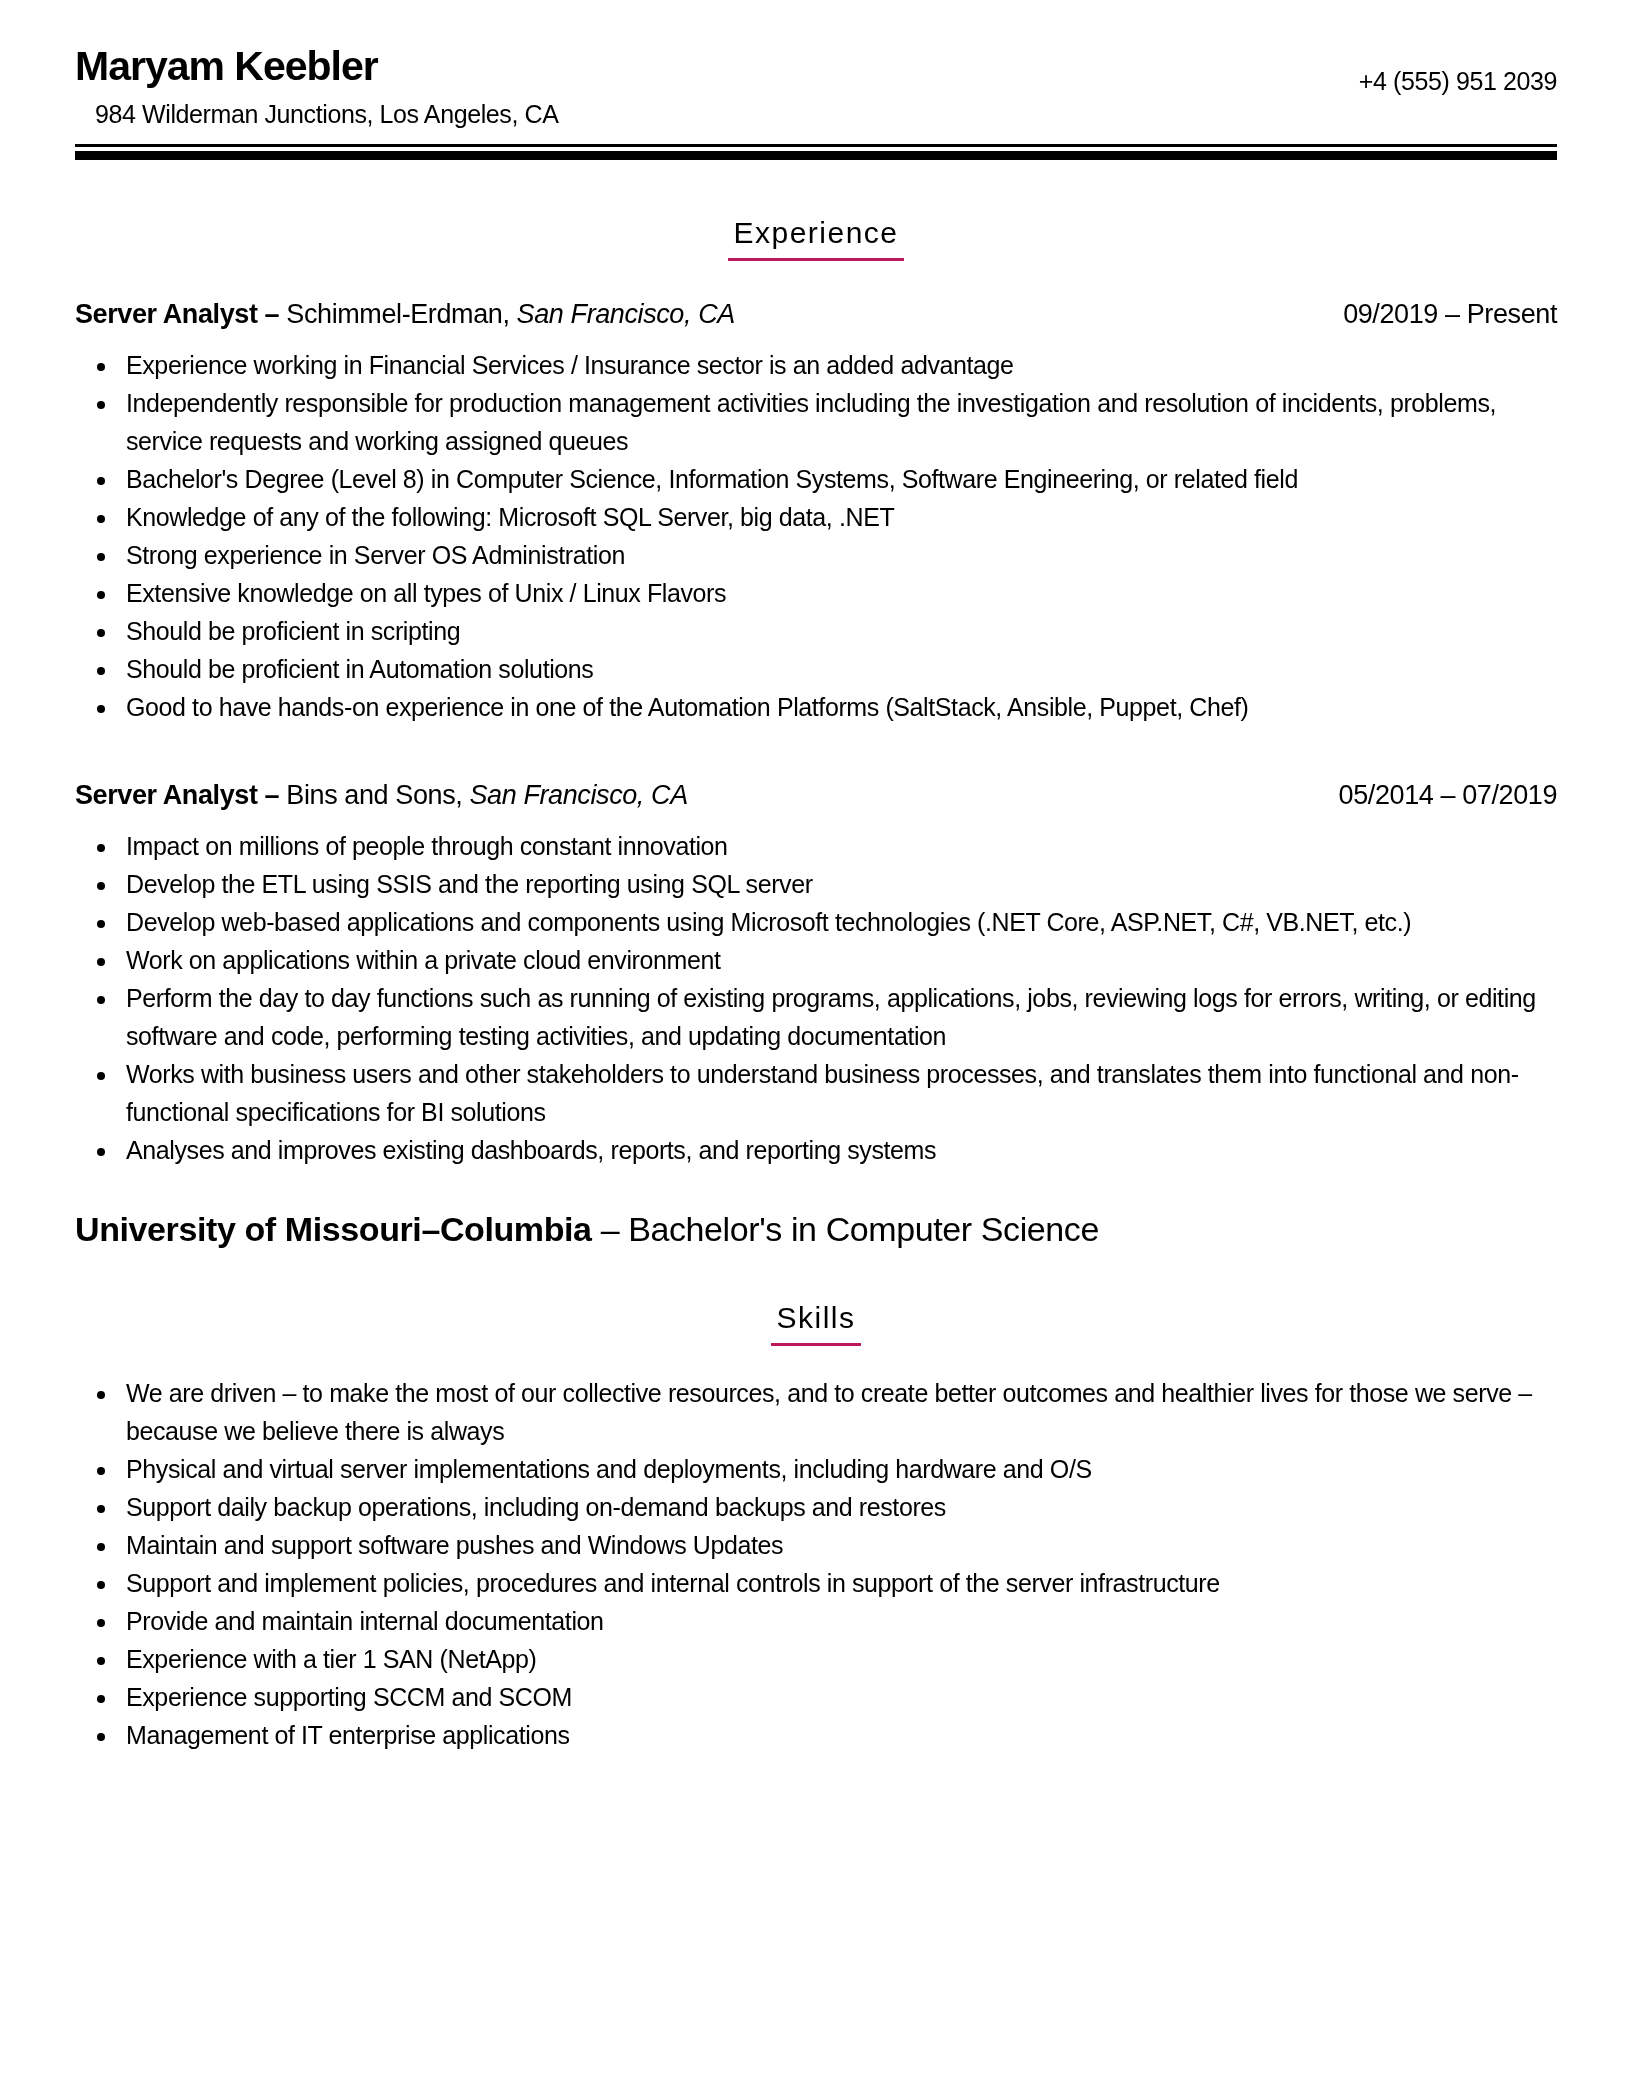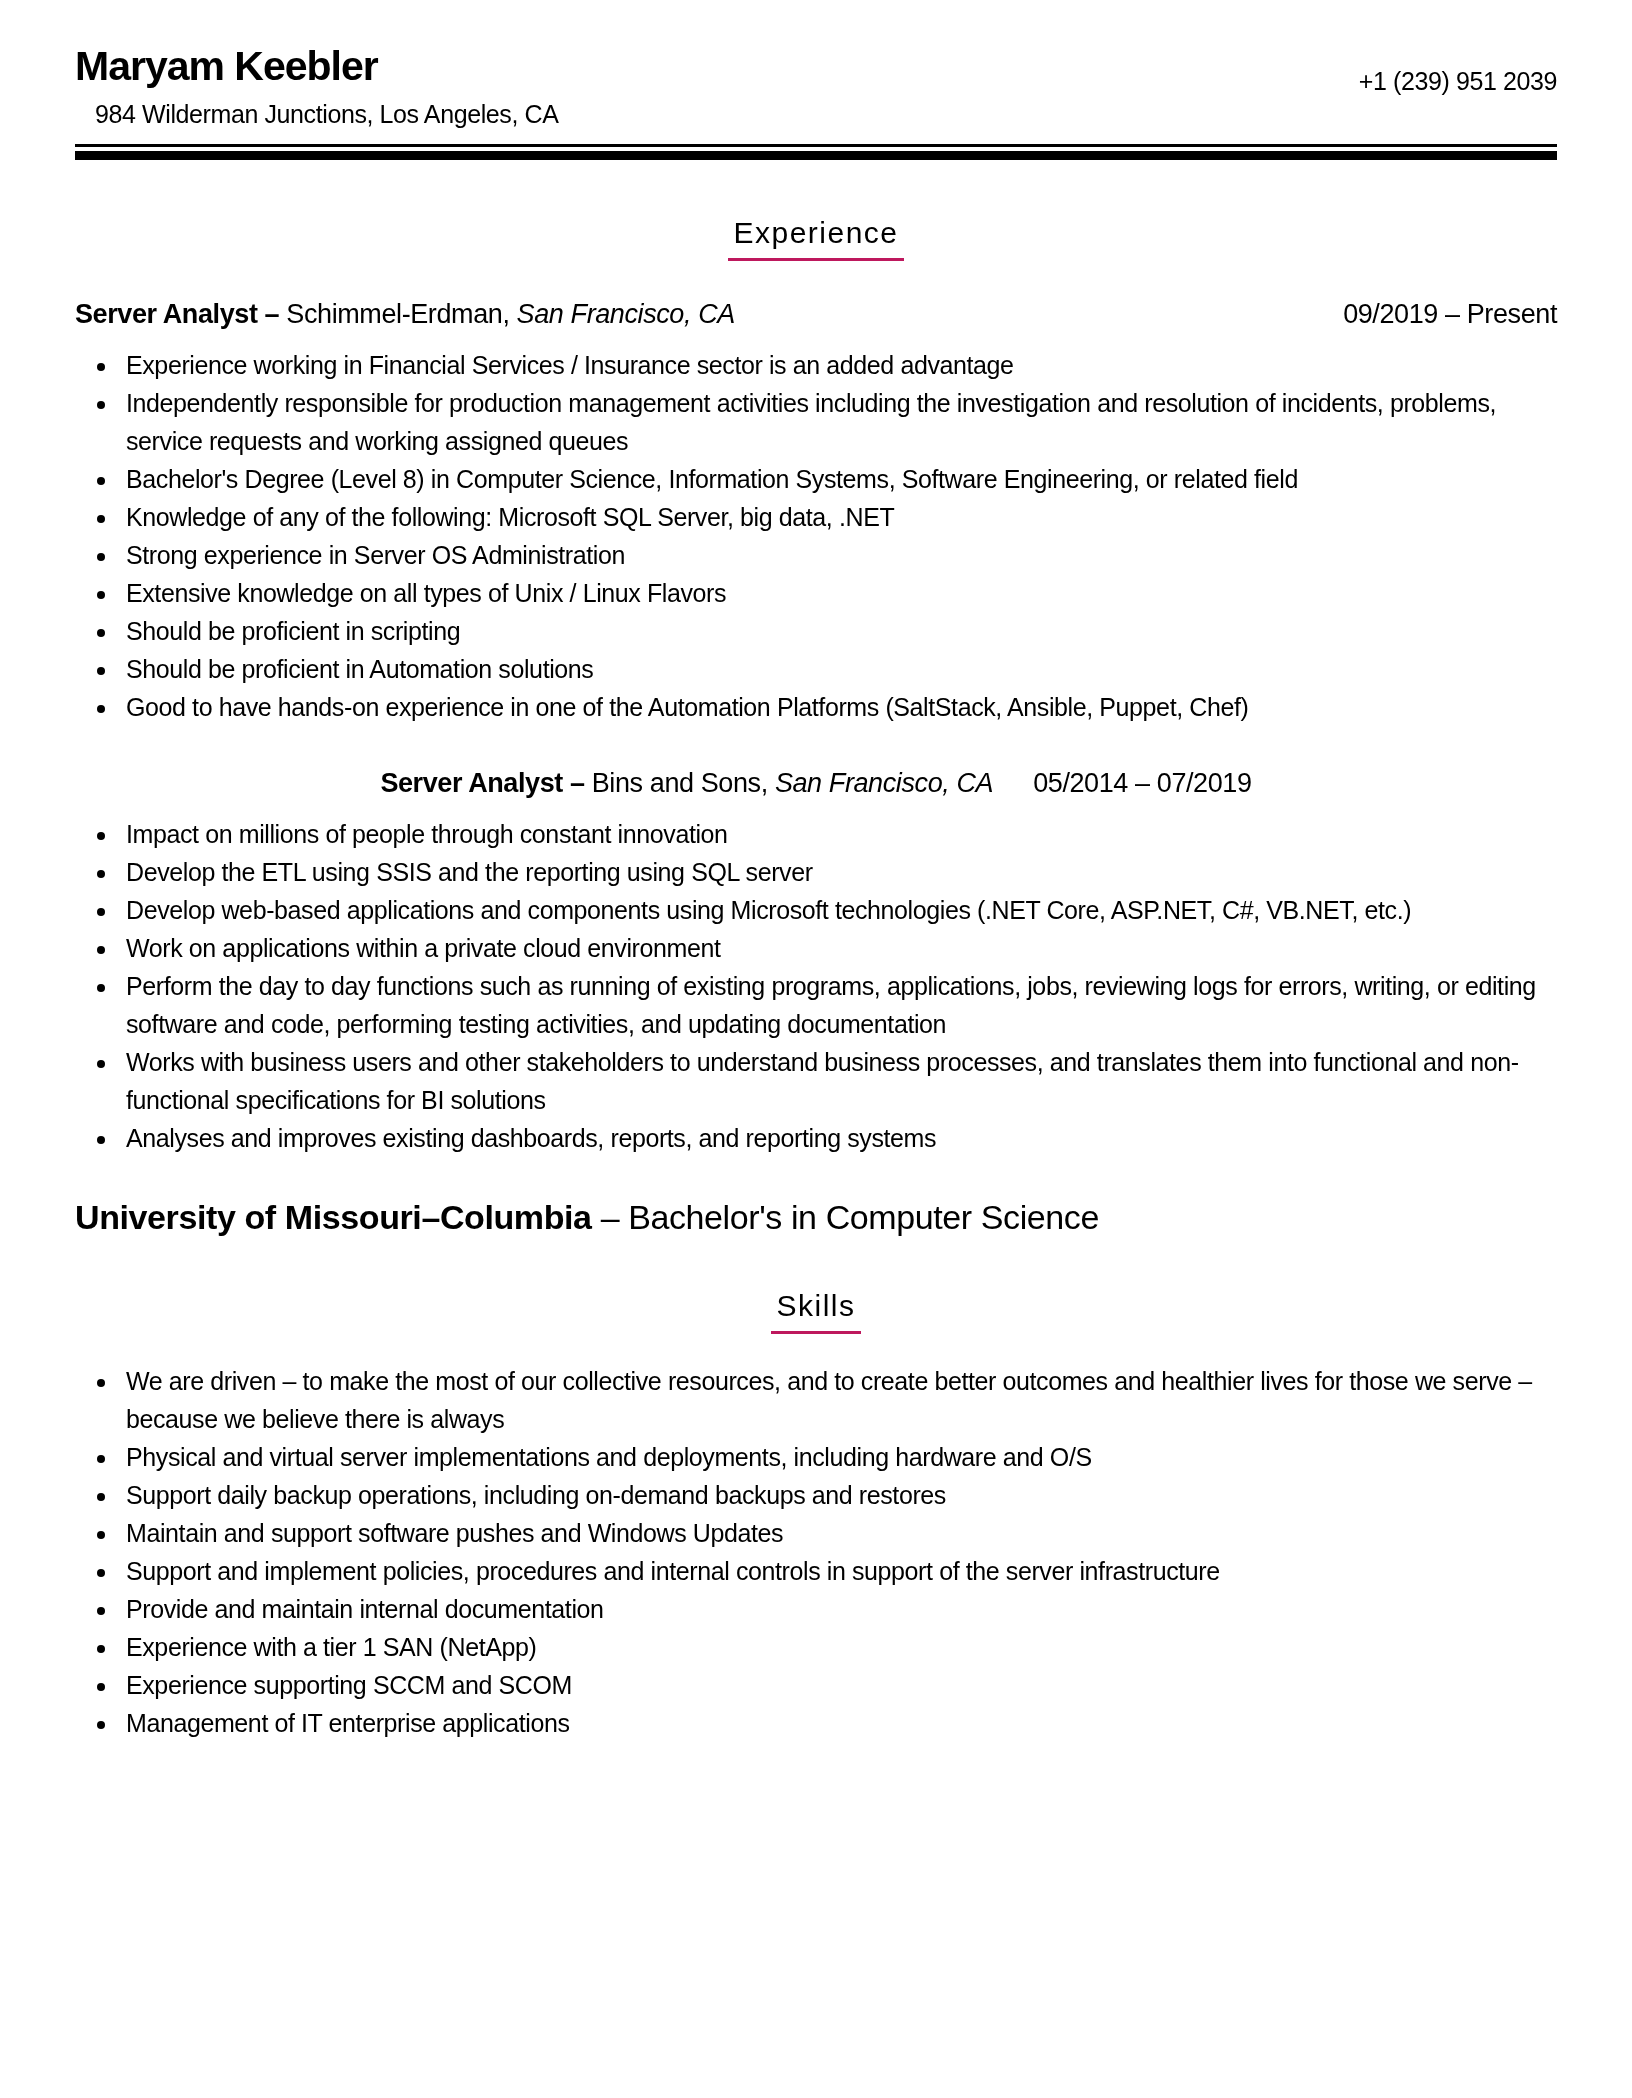--- a/index.html
+++ b/index.html
@@ -64,21 +64,21 @@
 
   
   .job-header {
     display: flex;
     justify-content: space-between;
     align-items: baseline;
     font-size: 27px;
     line-height: 1.3;
   }
   .job-header.first  { margin-top: 36px; }
-  .job-header.second { margin-top: 40px; justify-content: center; }
+  .job-header.second { margin-top: 52px; }
   .job-role { font-weight: 700; }
   .job-location { font-style: italic; }
   .job-dates { font-size: 27px; white-space: nowrap; padding-left: 40px; }
 
   
   ul.bullets {
     margin-top: 14px;
     padding-left: 44px;
     list-style: disc outside;
     font-size: 25px;
@@ -98,21 +98,21 @@
 </head>
 <body>
 
 <div class="page">
 
   <div class="header-row">
     <div>
       <div class="person-name">Maryam Keebler</div>
       <div class="person-address">984 Wilderman Junctions, Los Angeles, CA</div>
     </div>
-    <div class="person-phone">+1 (239) 951 2039</div>
+    <div class="person-phone">+4 (555) 951 2039</div>
   </div>
   <div class="double-rule"></div>
 
   <div class="heading-wrap experience">
     <span class="section-heading">Experience</span>
   </div>
 
   <div class="job-header first">
     <div class="job-title">
       <span class="job-role">Server Analyst –</span>

